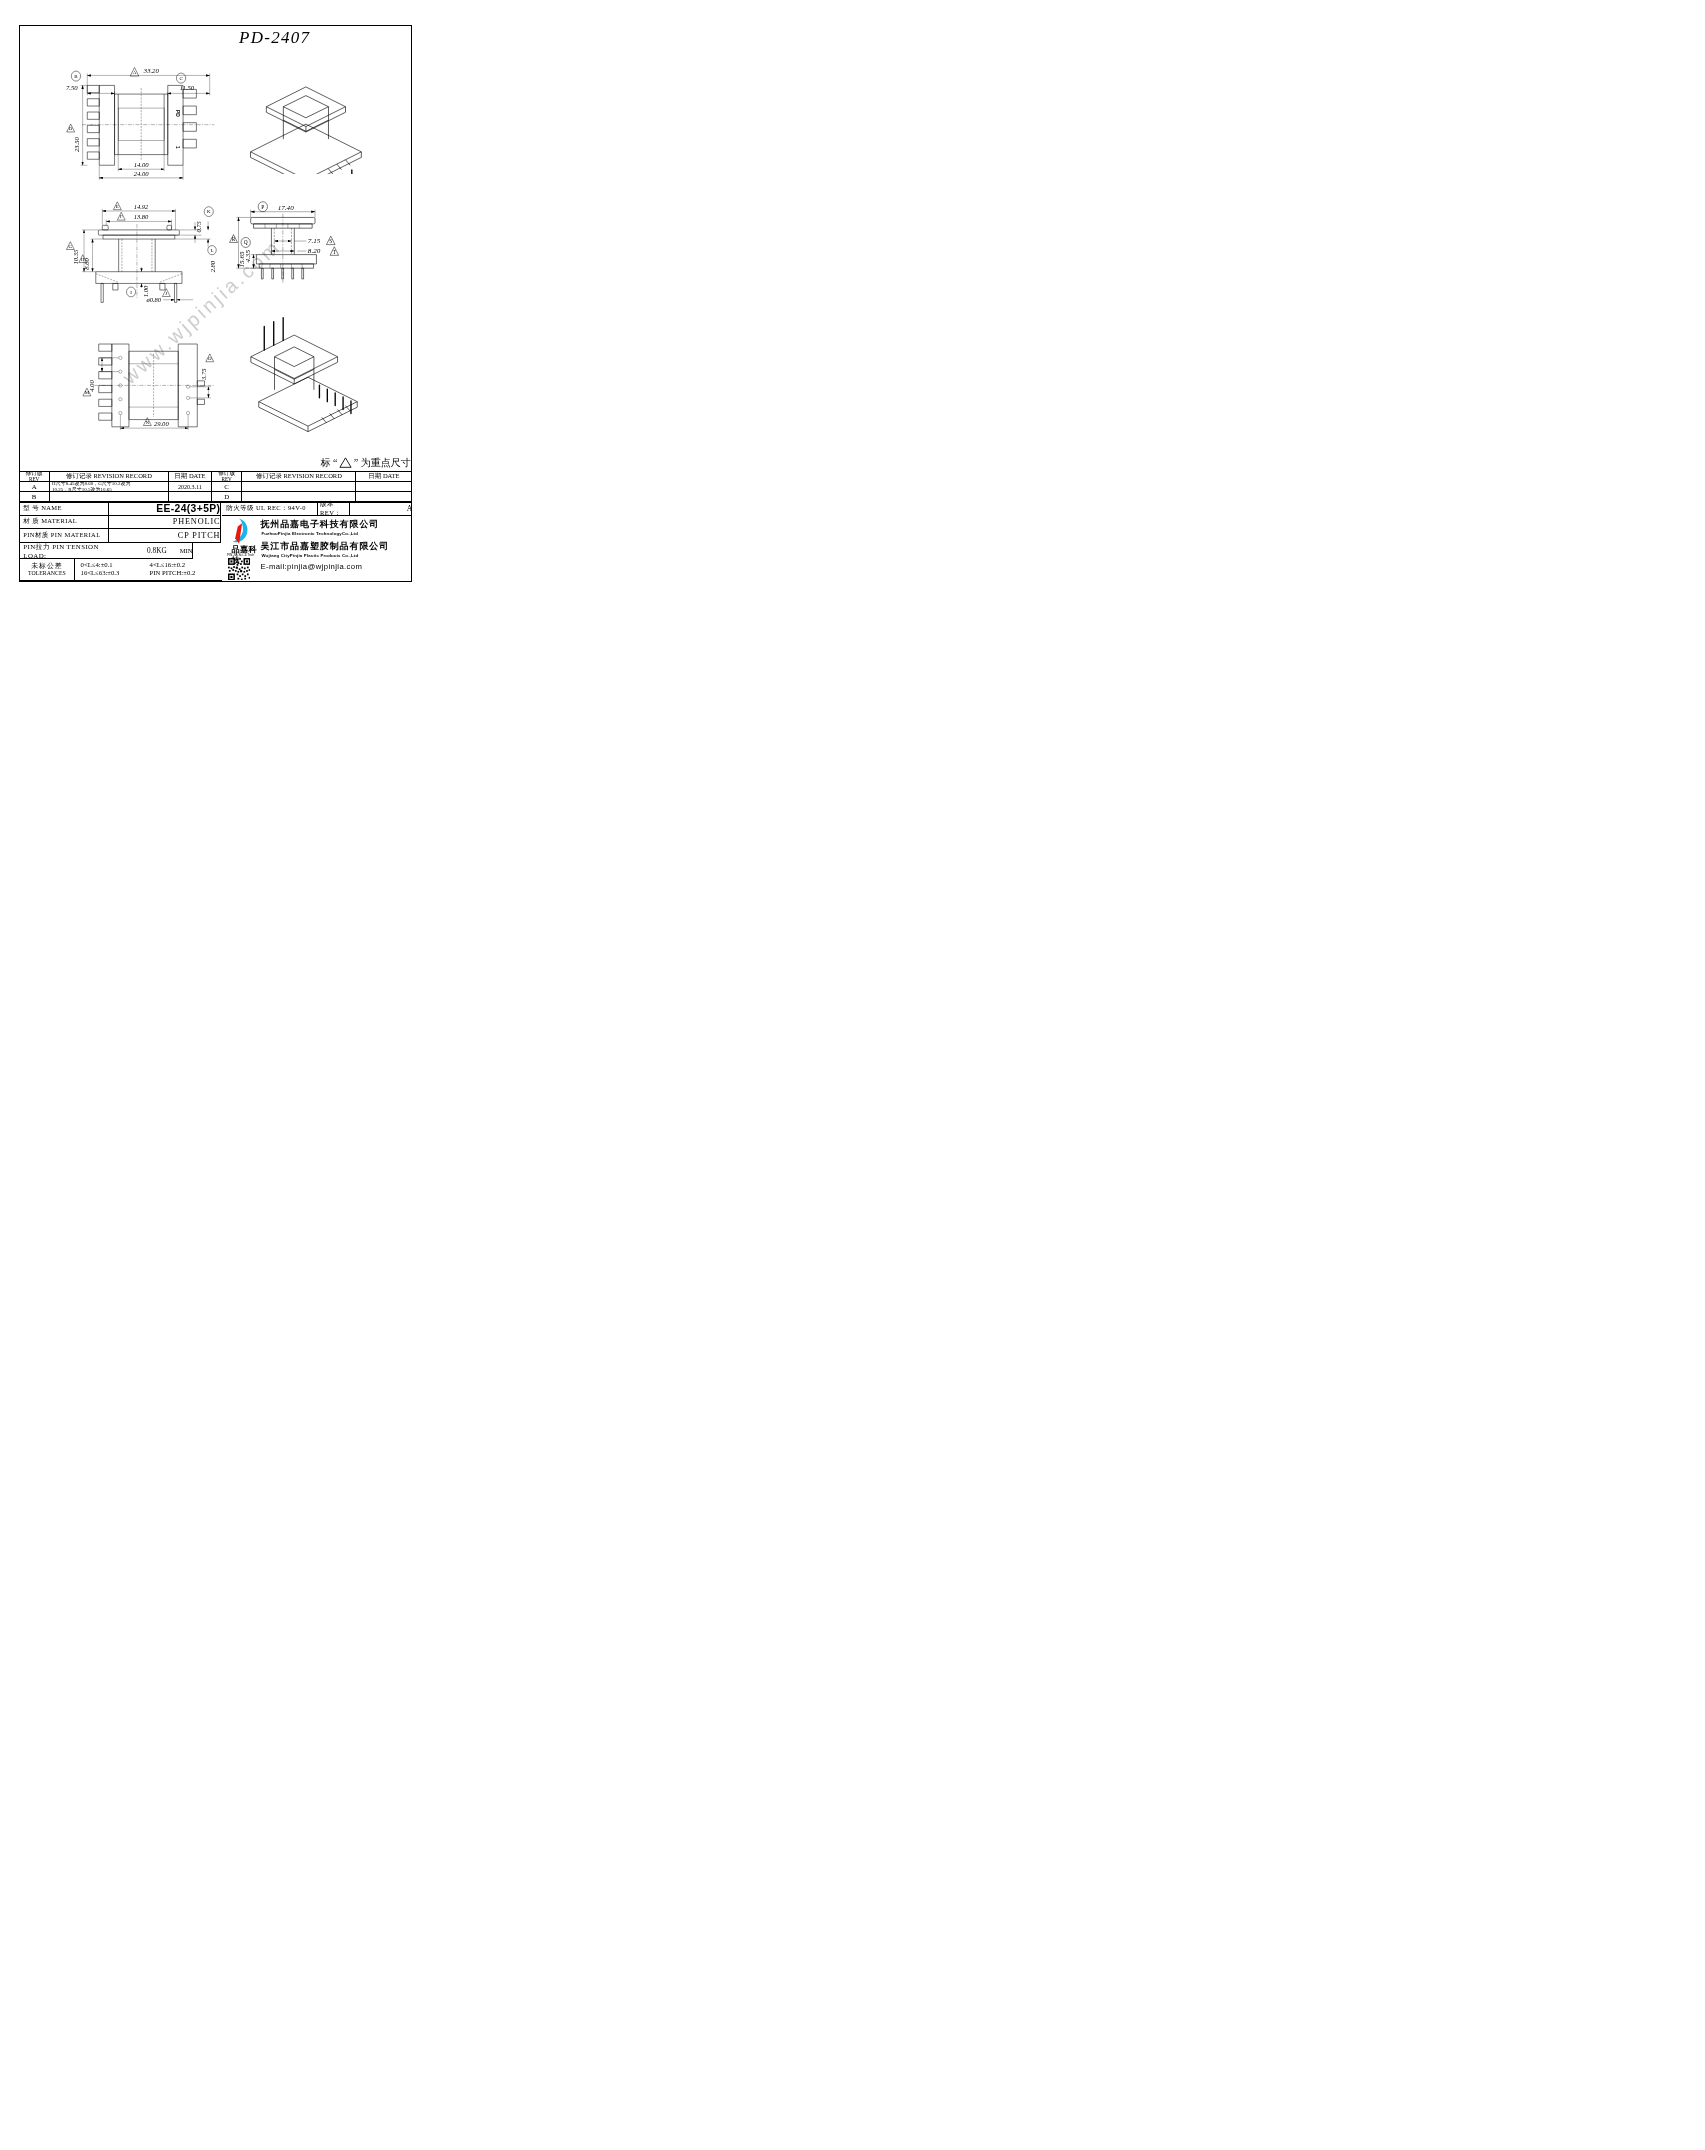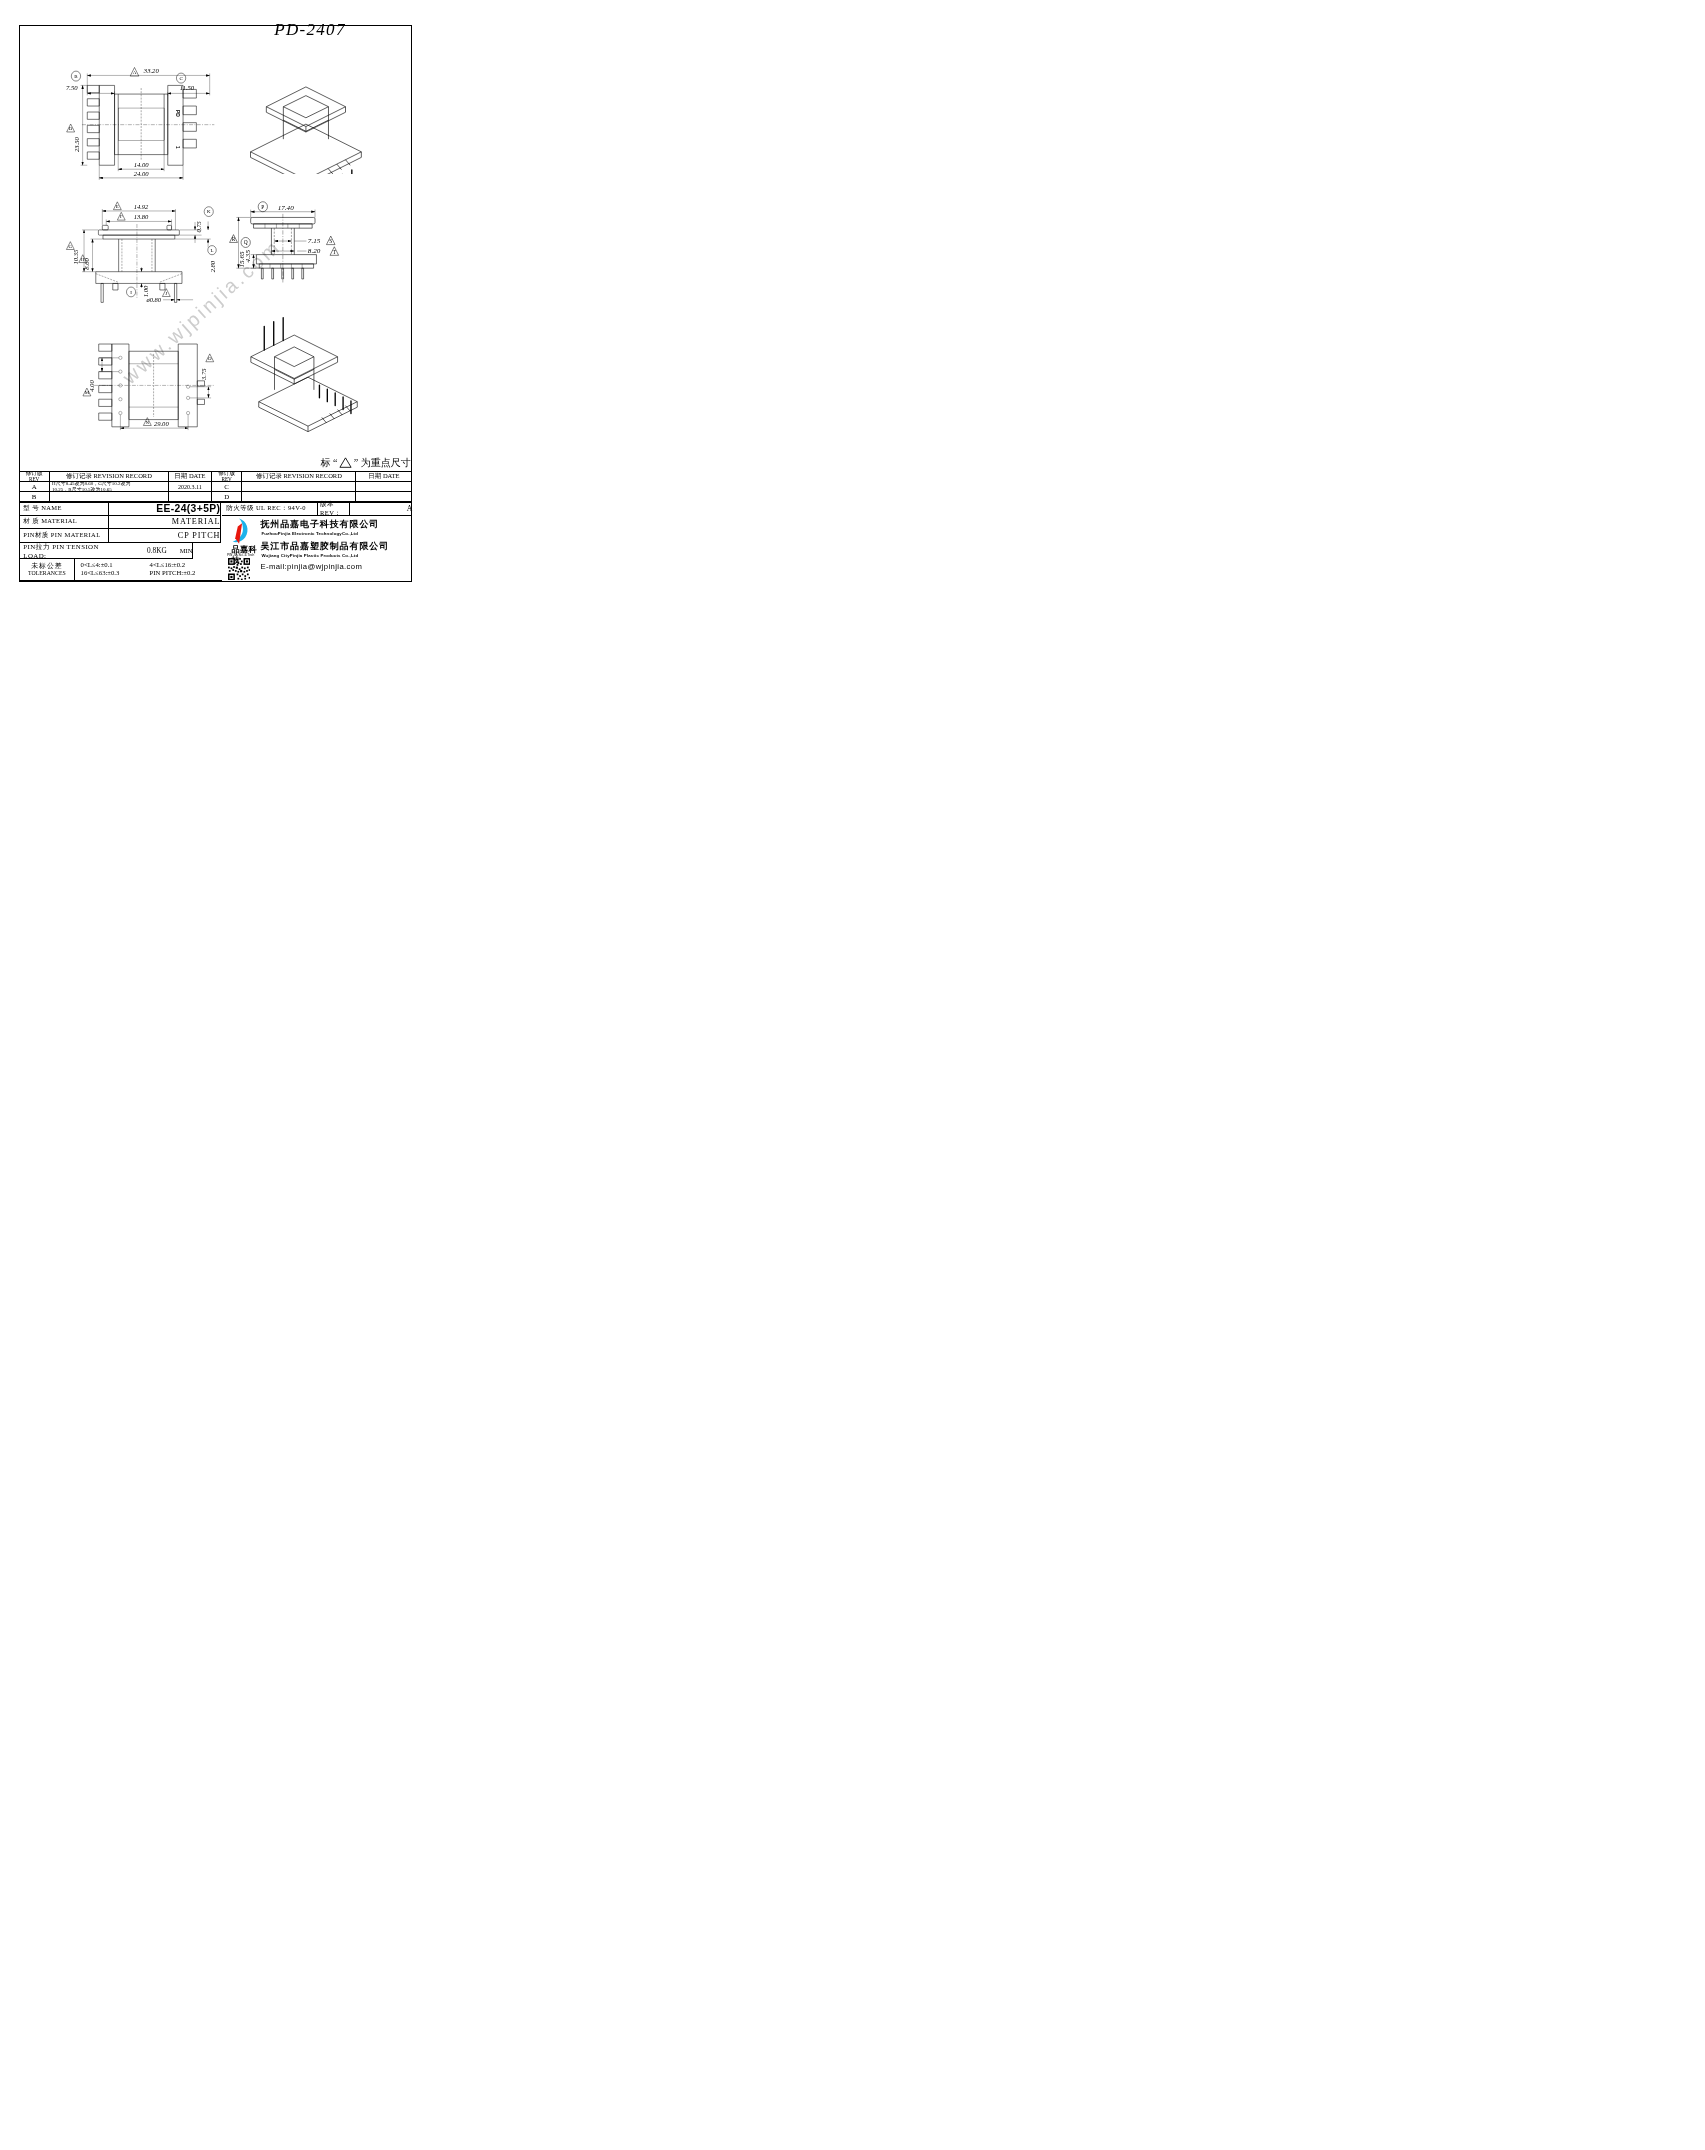--- a/index.html
+++ b/index.html
@@ -1,20 +1,20 @@
 <!DOCTYPE html>
 <html style="font-size:6.9px"><head>
 <meta charset="utf-8">
 <style>
   html,body{margin:0;padding:0;background:#fff;}
   .page{position:relative;width:427px;height:603px;background:#fff;overflow:hidden;
         font-family:"Liberation Serif","DejaVu Serif",serif;color:#000;}
   .frame{position:absolute;left:19.4px;top:25px;width:393px;height:557px;
          border:1.3px solid #000;box-sizing:border-box;z-index:1;}
-  .title{position:absolute;left:239px;top:20px;width:142px;text-align:center;
+  .title{position:absolute;left:239px;top:28px;width:142px;text-align:left;
          font:italic 17px "Liberation Serif",serif;letter-spacing:1.3px;z-index:2;}
   .watermark{position:absolute;left:126px;top:369px;font:20px "Liberation Sans",sans-serif;
          letter-spacing:3px;color:#c8c8c8;white-space:nowrap;z-index:0;
          transform:rotate(-42deg);transform-origin:0 50%;opacity:.9;}
   .note{position:absolute;right:16.3px;top:456px;display:flex;align-items:center;gap:1.7px;
         font:10px "Liberation Serif",serif;z-index:2;}
   .view{position:absolute;z-index:1;}
   .o2{fill:none;stroke:#000;stroke-width:1.6;stroke-linejoin:round;}
   .th{fill:none;stroke:#000;stroke-width:0.9;}
   .dm{fill:none;stroke:#000;stroke-width:0.9;}
@@ -441,21 +441,21 @@
       <span>版本REV：</span>
       </div>
     <div class="c cen noright" style="left:331px;top:0;width:62px;height:12.5px;font-size:7.7px">
       <span>A</span>
       </div>
 
     <div class="c lab" style="left:0;top:12.5px;width:90px;height:13.8px">
       <span>材 质 MATERIAL</span>
       </div>
     <div class="c cen valtxt" style="left:90px;top:12.5px;width:112px;height:13.8px">
-      <span>MATERIAL</span>
+      <span>PHENOLIC</span>
       </div>
 
     <div class="c lab" style="left:0;top:26px;width:90px;height:13.8px">
       <span>PIN材质 PIN MATERIAL</span>
       </div>
     <div class="c cen valtxt" style="left:90px;top:26px;width:112px;height:13.8px">
       <span>CP PITCH</span>
       </div>
 
     <div class="c" style="left:0;top:40px;width:174px;height:15.5px">

